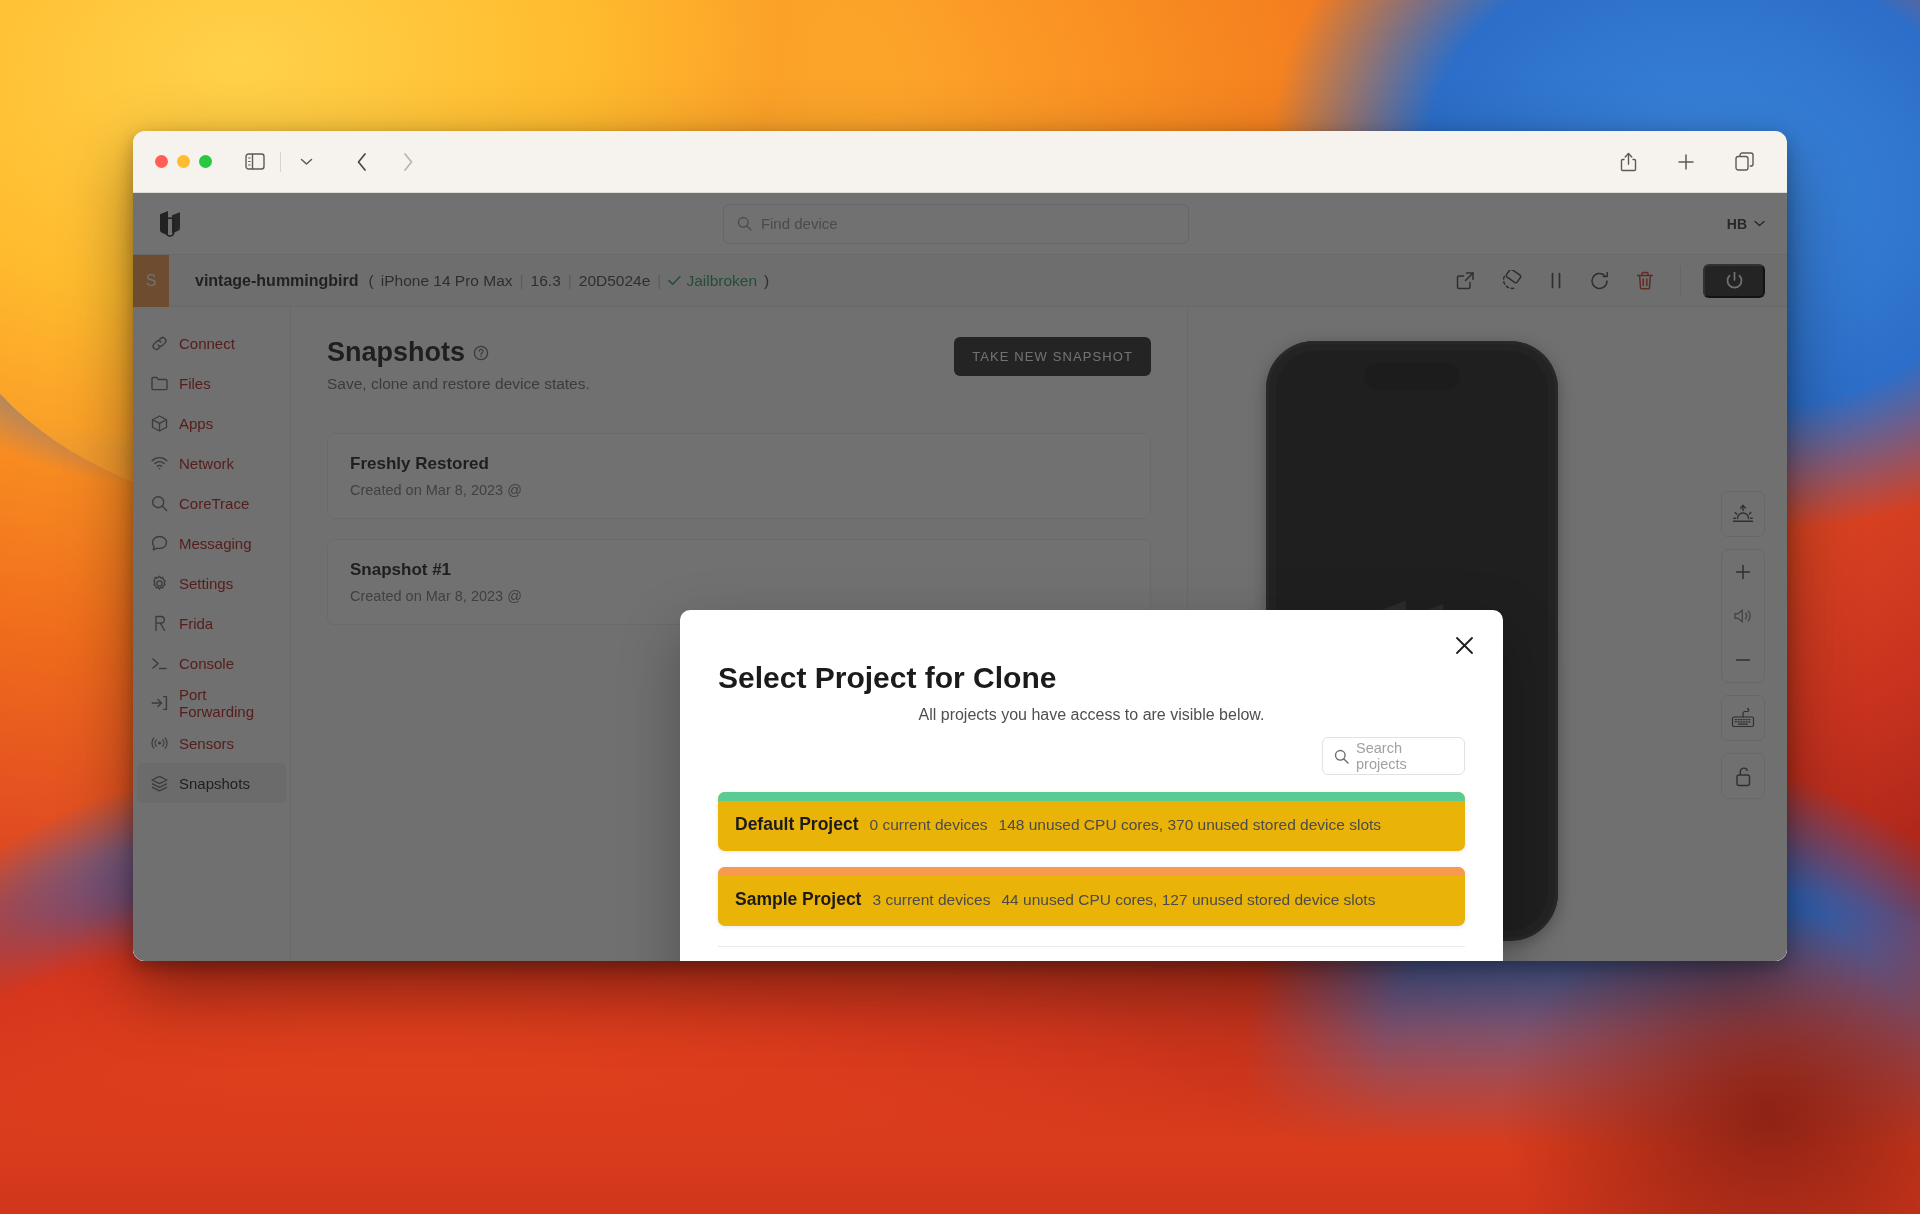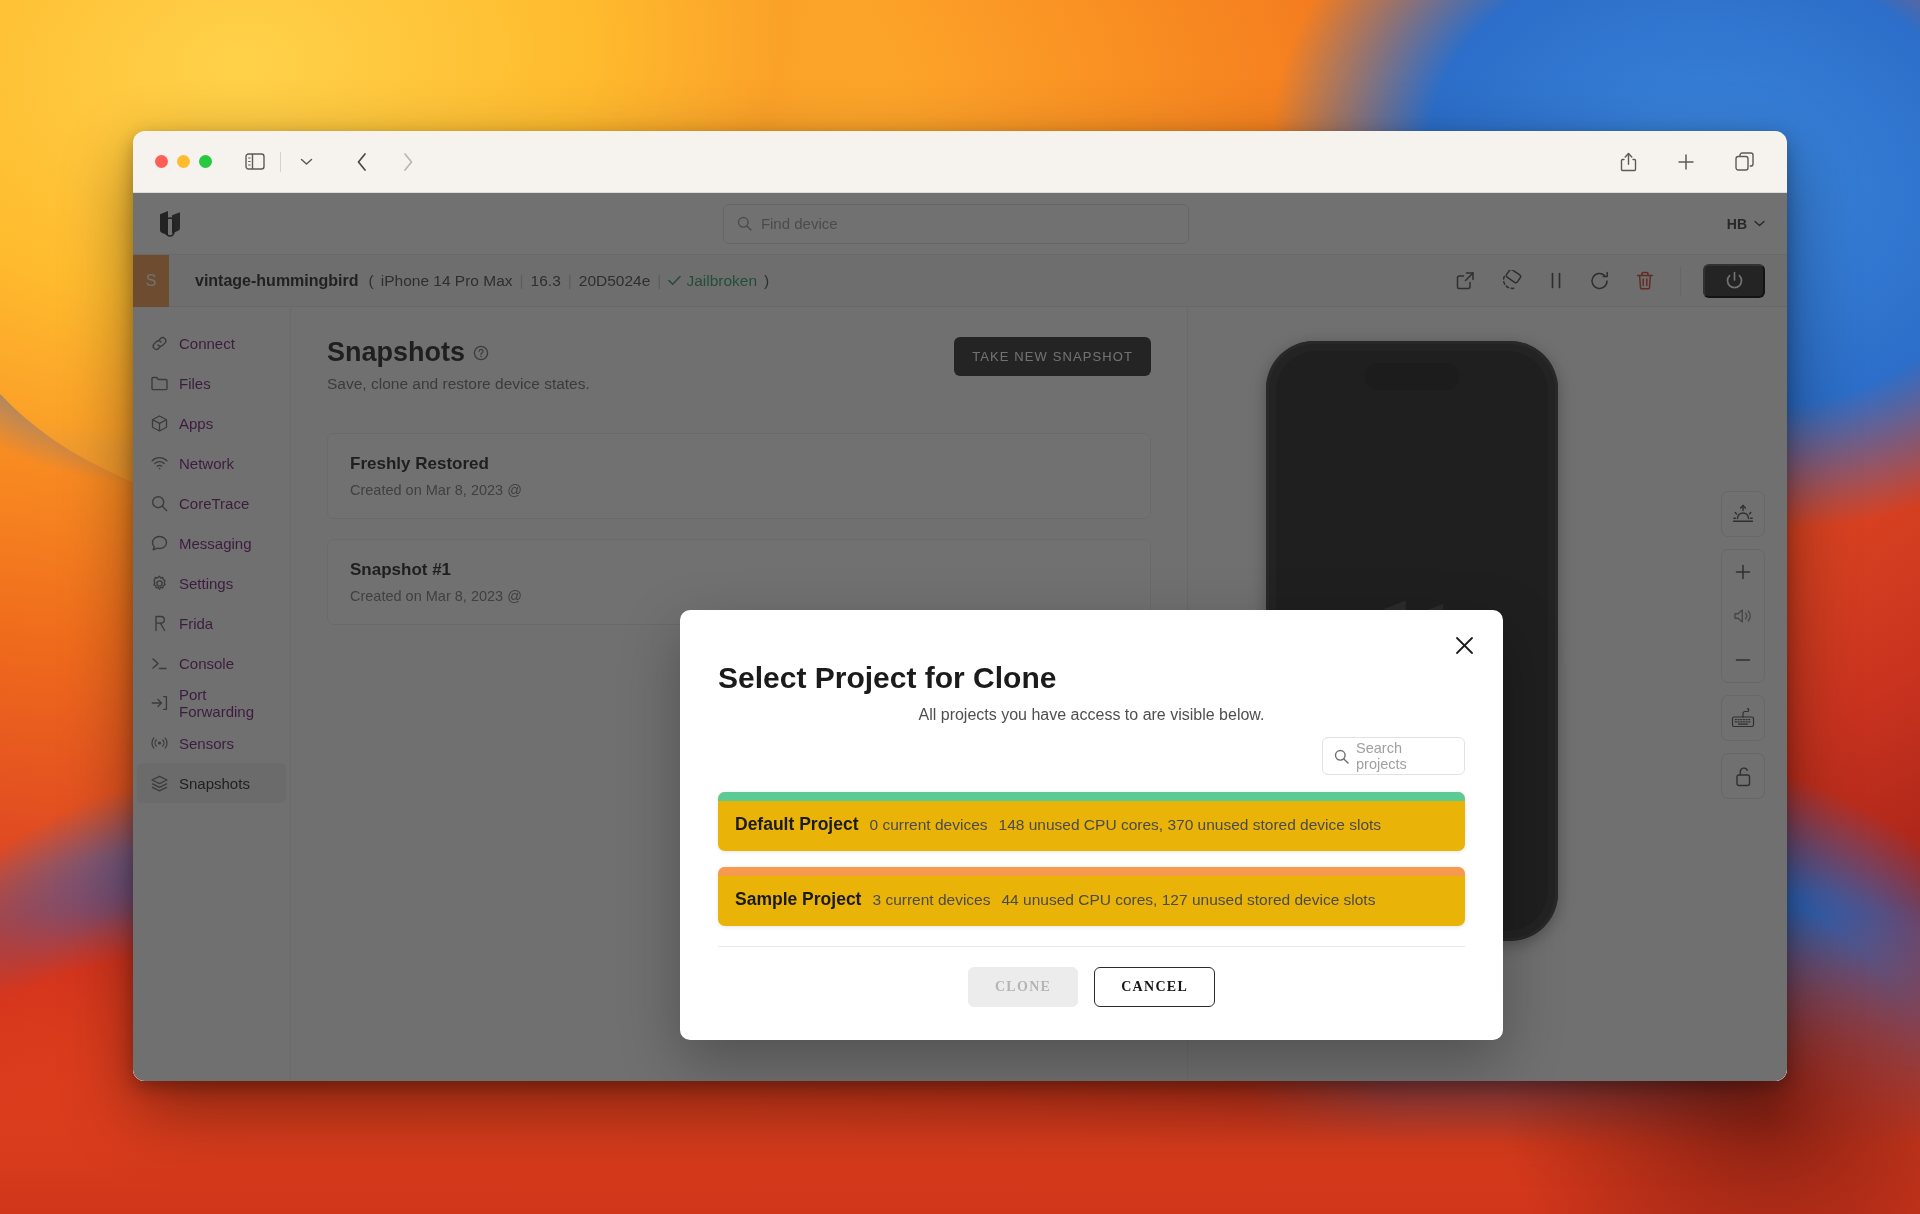--- a/index.html
+++ b/index.html
@@ -55,21 +55,21 @@
   }
   .wp-dark-corner {
     position: absolute; right: -160px; bottom: -160px; width: 620px; height: 520px;
     background: radial-gradient(60% 60% at 50% 50%, #8e2214 0%, rgba(142,34,20,0) 72%);
   }
 
   
   .safari {
     position: absolute;
     left: 133px; top: 131px;
-    width: 1654px; height: 950px;
+    width: 1654px; height: 830px;
     border-radius: 12px;
     overflow: hidden;
     box-shadow: 0 28px 70px rgba(0,0,0,.42), 0 6px 18px rgba(0,0,0,.28);
   }
   .safari-chrome {
     height: 62px;
     background: #f6f3ef;
     display: flex; align-items: center;
     padding: 0 18px;
     border-bottom: 1px solid #dedad4;
@@ -137,21 +137,21 @@
 
   .app-body { flex: 1; display: flex; min-height: 0; }
 
   .sidebar {
     width: 158px; background: #fbfbfb; border-right: 1px solid #ededed;
     padding-top: 16px; flex: none;
   }
   .side-item {
     display: flex; align-items: center; gap: 11px;
     height: 40px; padding: 0 12px 0 14px; margin: 0 4px;
-    color: #701a75; font-size: 15px; border-radius: 5px;
+    color: #b91c1c; font-size: 15px; border-radius: 5px;
   }
   .side-item.active { background: #efefef; color: #232323; }
   .side-ico { width: 17px; height: 17px; display: flex; align-items: center; justify-content: center; color: #6d6d6d; flex: none; }
 
   .content { flex: 1; padding: 30px 36px 0 36px; min-width: 0; position: relative; }
   .content-head { display: flex; align-items: flex-start; }
   .page-title { font-size: 27px; font-weight: 700; color: #232323; display: flex; align-items: center; gap: 8px; }
   .page-sub { margin-top: 7px; font-size: 15.5px; color: #6e6e6e; }
   .head-spacer { flex: 1; }
   .take-snap {

